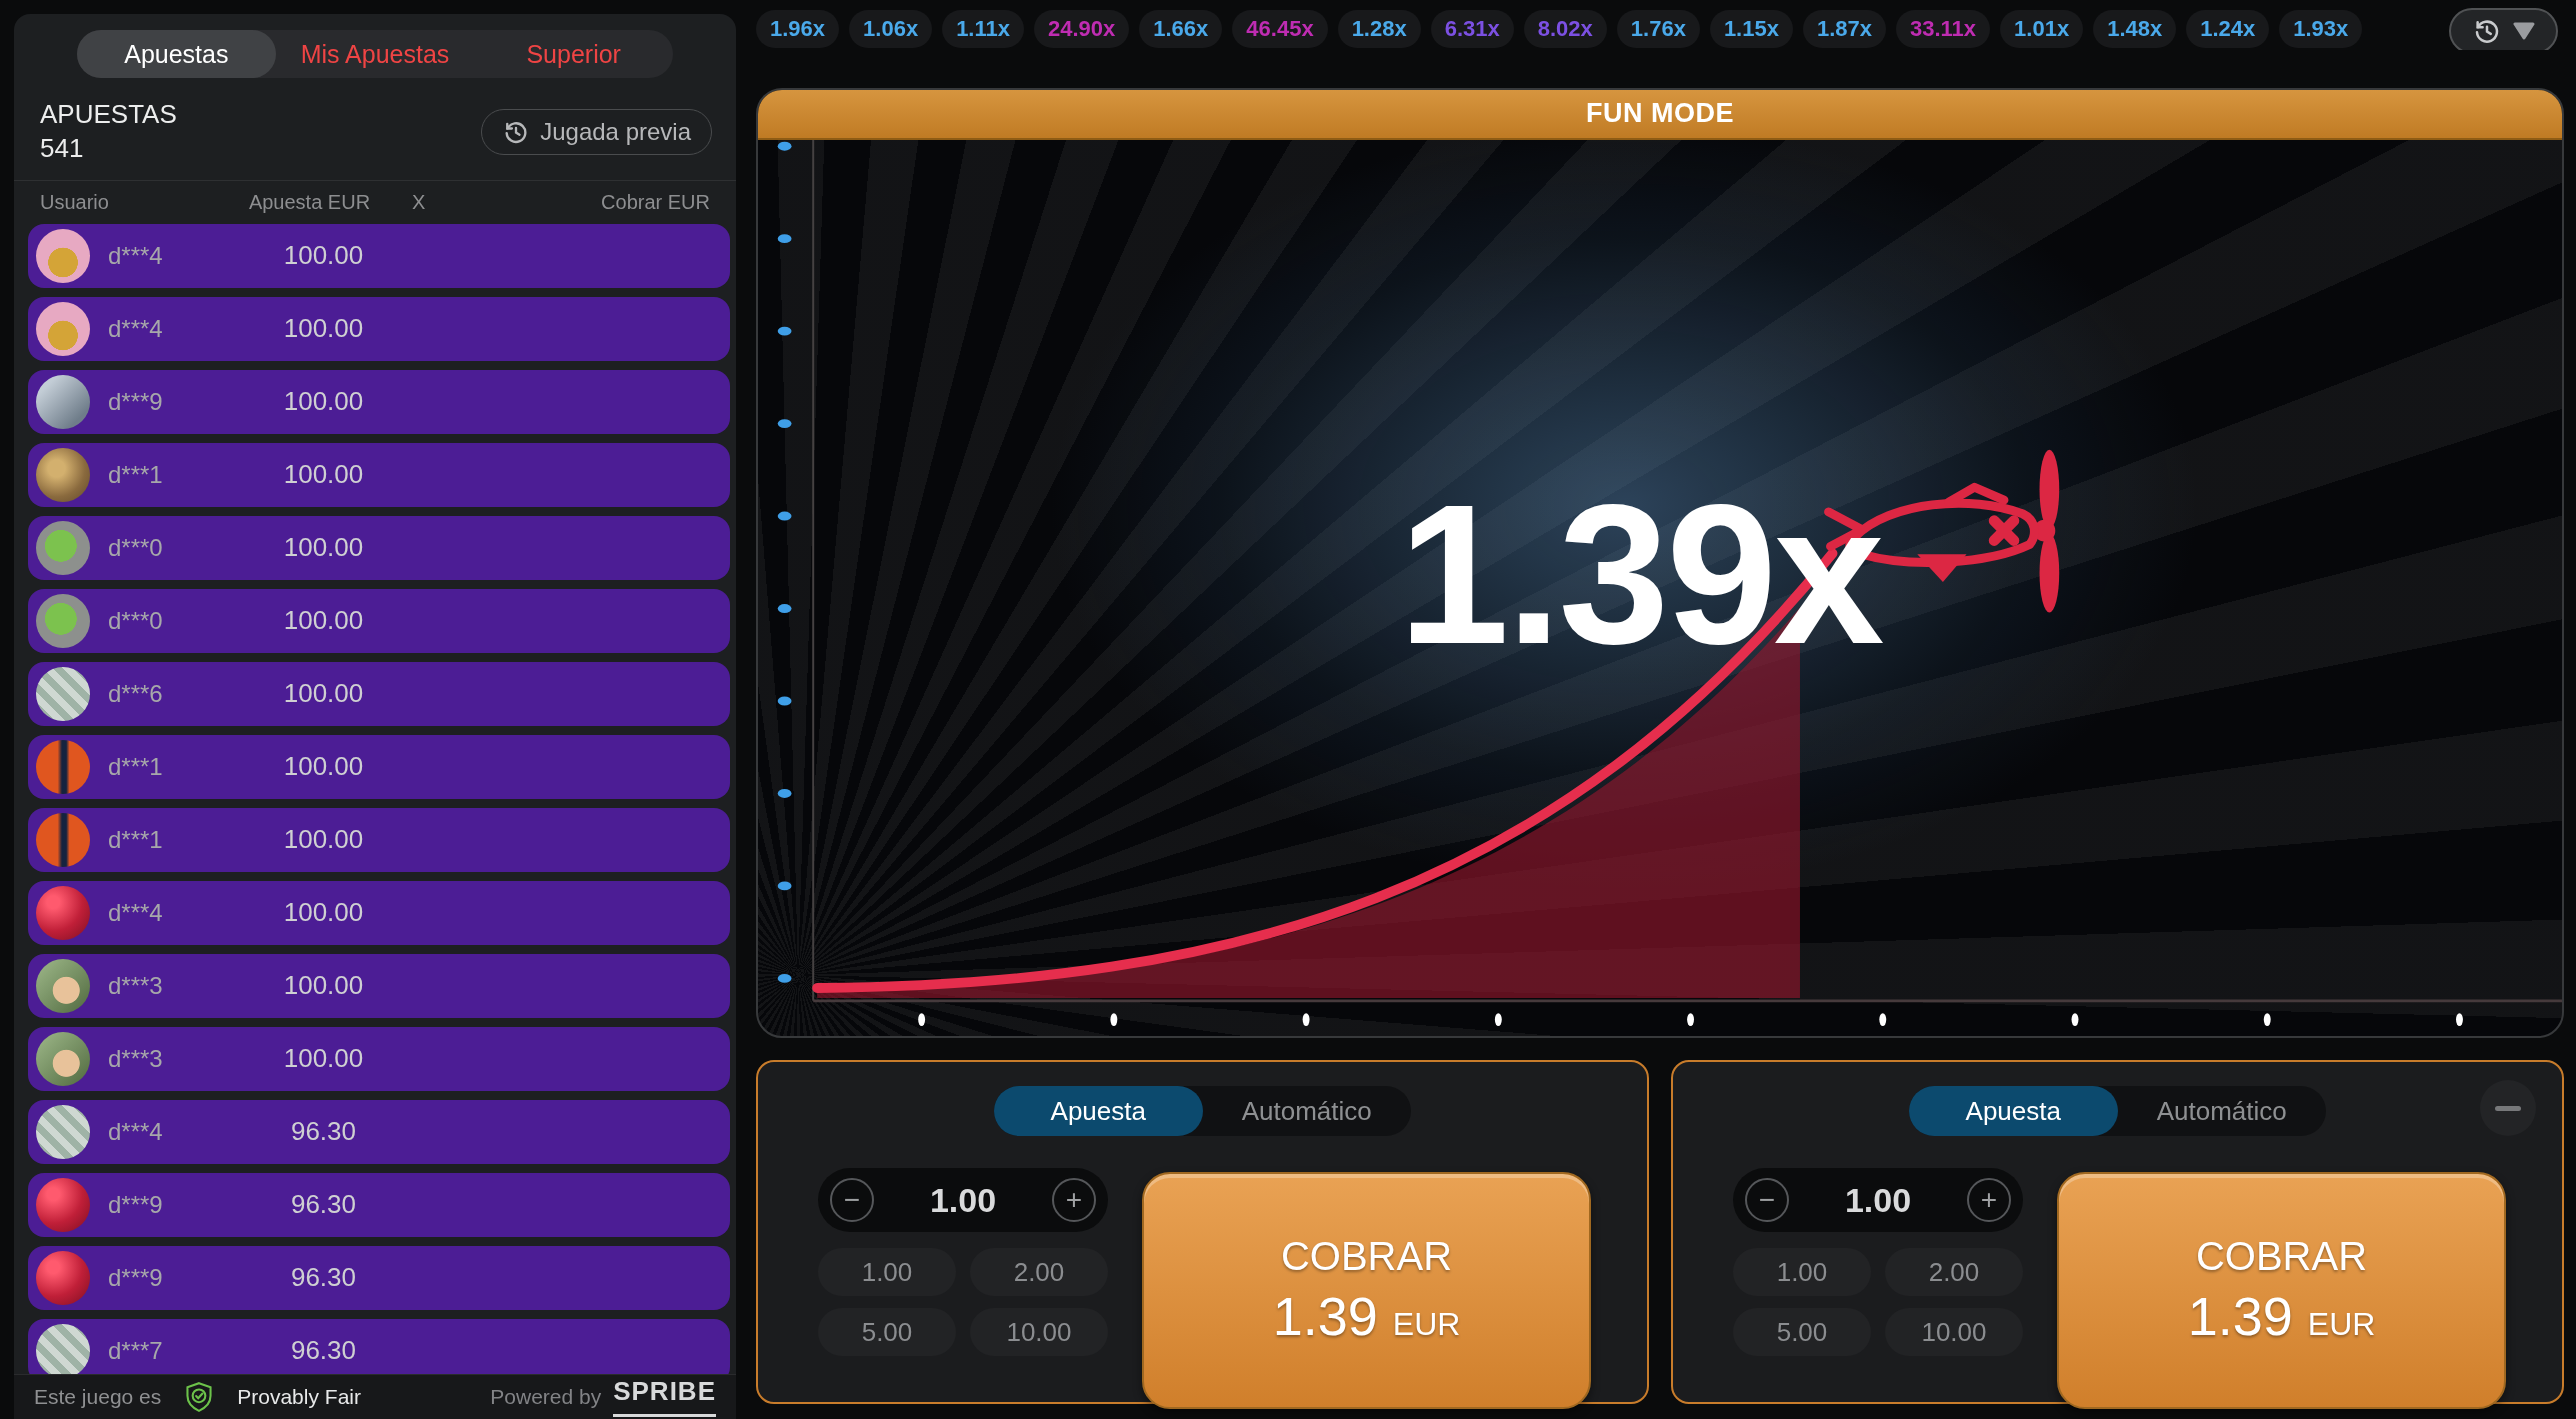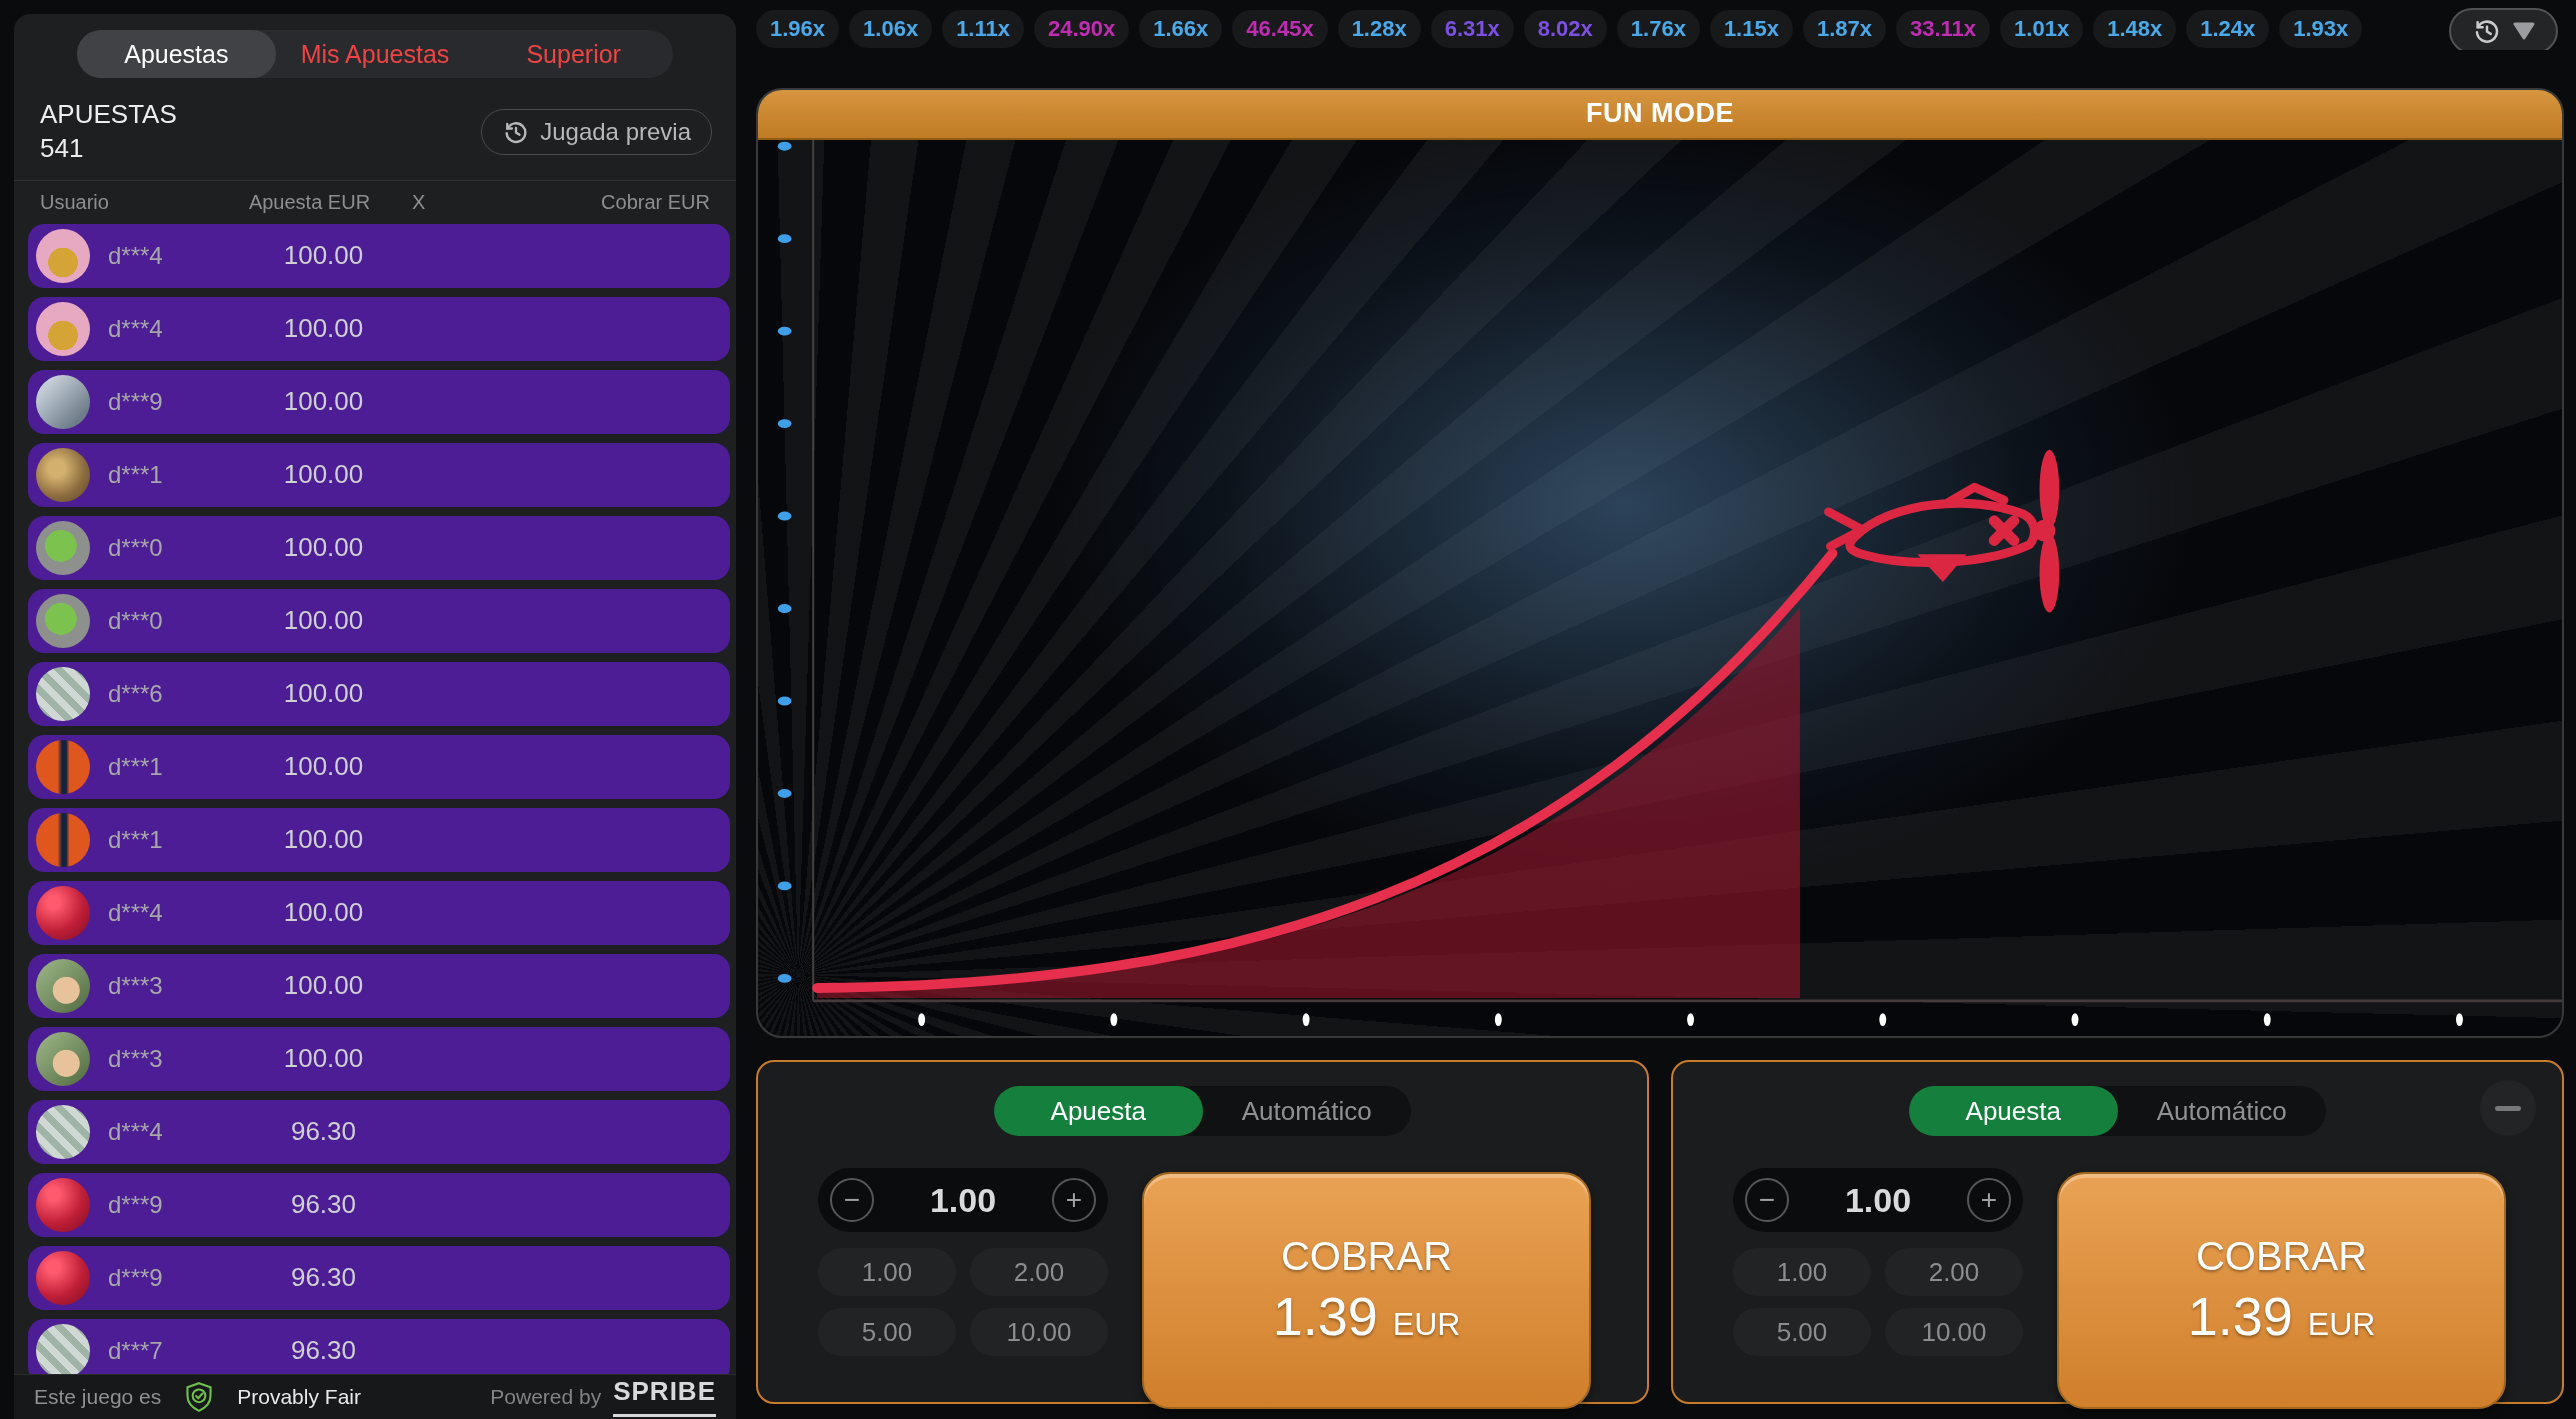--- a/index.html
+++ b/index.html
@@ -54,21 +54,21 @@
       repeating-conic-gradient(from 269deg at 40px 885px,rgba(255,255,255,.05) 0deg 3.2deg,rgba(255,255,255,0) 3.2deg 6.4deg);}
   .mode-banner{position:absolute;top:0;left:0;right:0;height:48px;z-index:6;background:linear-gradient(180deg,#d6953f,#c07b24);border-bottom:2px solid #8f5c14;display:flex;align-items:center;justify-content:center;font-size:27px;font-weight:700;color:#fff;letter-spacing:0.5px;}
   .plot-svg{position:absolute;inset:0;z-index:3;}
   .big-mult{position:absolute;left:0;right:40px;top:370px;z-index:5;text-align:center;font-size:199px;font-weight:700;color:#ffffff;letter-spacing:-3px;pointer-events:none;}
 
   
   .panels-row{display:flex;gap:22px;}
   .bet-panel{flex:1;height:340px;background:#1b1c1e;border:2px solid #c87c2b;border-radius:18px;position:relative;}
   .ptabs{width:417px;height:50px;margin:24px auto 0;background:#101113;border-radius:25px;display:flex;}
   .ptab{flex:1;display:flex;align-items:center;justify-content:center;font-size:26px;color:#8e9092;border-radius:25px;cursor:pointer;}
-  .ptab.active{background:#15803d;color:#fff;}
+  .ptab.active{background:#0c4a6e;color:#fff;}
   .panel-body{display:flex;padding:0 56px 0 60px;margin-top:32px;gap:34px;align-items:flex-start;}
   .left-col{width:290px;}
   .stepper{height:64px;border-radius:32px;background:#0b0c0d;display:flex;align-items:center;justify-content:space-between;padding:0 12px;margin-bottom:16px;}
   .circle-btn{width:44px;height:44px;border:2px solid #55575a;border-radius:50%;color:#9fa1a3;font-size:28px;display:flex;align-items:center;justify-content:center;background:transparent;cursor:pointer;}
   .amount{font-size:34px;font-weight:700;color:#d9dadb;}
   .quick-grid{display:grid;grid-template-columns:1fr 1fr;gap:12px 14px;}
   .quick{height:48px;border-radius:24px;background:#222325;color:#8b8d90;font-size:26px;display:flex;align-items:center;justify-content:center;cursor:pointer;}
   .cashout{flex:1;height:237px;margin-top:4px;border-radius:28px;background:linear-gradient(180deg,#e9a254,#d07f2b);border:2px solid #a06820;box-shadow:inset 0 4px 0 rgba(255,255,255,.28),0 4px 10px rgba(0,0,0,.45);color:#fff;display:flex;flex-direction:column;align-items:center;justify-content:center;gap:6px;cursor:pointer;}
   .cashout .l1{font-size:40px;text-shadow:0 2px 3px rgba(0,0,0,.35);}
   .cashout .l2{font-size:54px;text-shadow:0 2px 3px rgba(0,0,0,.35);}
@@ -274,20 +274,21 @@
         <ellipse cx="252" cy="132" rx="10" ry="40" fill="#dc2743" stroke="none"></ellipse>
         <circle cx="247" cy="89" r="11" fill="#dc2743" stroke="none"></circle>
         <path d="M55,95 C90,60 172,52 225,72 C238,78 240,93 232,103 C190,123 110,127 62,113 C48,109 46,103 55,95 Z"></path>
         <path d="M150,60 L176,45 L206,58"></path>
         <path d="M28,70 L62,88 L30,105"></path>
         <path d="M196,79 L216,99 M216,79 L196,99" stroke-width="11"></path>
         <path d="M118,113 L168,113 L144,141 Z" fill="#dc2743" stroke="none"></path>
       </g>
     </svg>
 
+    <div class="big-mult">1.39x</div>
   </section>
 
   <div class="panels-row">
 
     <section class="bet-panel">
       <div class="ptabs">
         <div class="ptab active">Apuesta</div>
         <div class="ptab">Automático</div>
       </div>
       <div class="panel-body">

